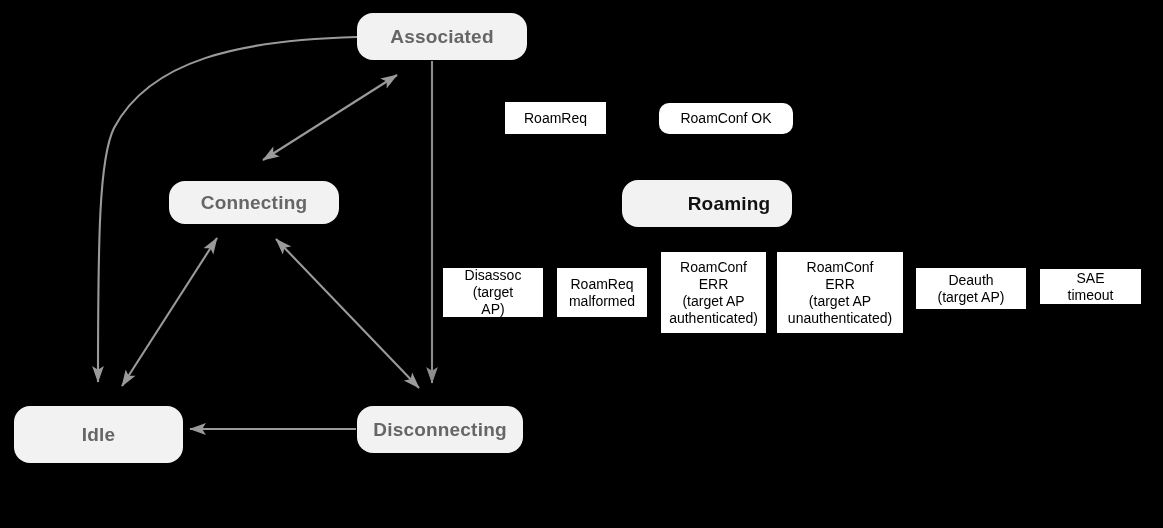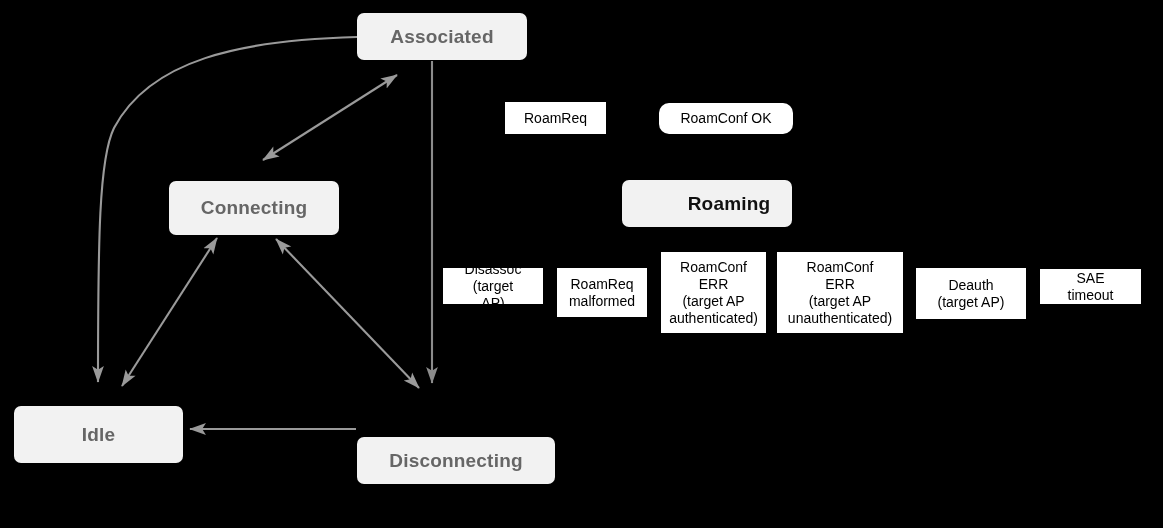--- a/index.html
+++ b/index.html
@@ -19,21 +19,21 @@
     position: absolute;
     left: 0;
     top: 0;
     width: 1163px;
     height: 528px;
     pointer-events: none;
   }
   .state-node {
     position: absolute;
     background: #f2f2f2;
-    border-radius: 7px;
+    border-radius: 16px;
     box-sizing: border-box;
     display: flex;
     align-items: center;
     justify-content: center;
     color: #666666;
     font-size: 19px;
     font-weight: bold;
     letter-spacing: 0.2px;
   }
   .state-node.dark-label {
@@ -83,47 +83,47 @@
 
     <path d="M432,61 L432,383" fill="none" stroke="#8c8c8c" stroke-width="2.1" marker-end="url(#ahd)"></path>
 
     <path d="M356,429 L190,429" fill="none" stroke="#9a9a9a" stroke-width="2.1" marker-end="url(#ah)"></path>
   </svg>
 
   <div id="states-layer">
       <div class="state-node" style="left: 357px; top: 13px; width: 170px; height: 47px;">
         <span>Associated</span>
       </div>
-      <div class="state-node" style="left: 169px; top: 181px; width: 170px; height: 54px;">
+      <div class="state-node" style="left: 169px; top: 181px; width: 170px; height: 43px;">
         <span>Connecting</span>
       </div>
       <div class="state-node dark-label" style="left: 622px; top: 180px; width: 170px; height: 47px; padding-left: 44px;">
         <span>Roaming</span>
       </div>
       <div class="state-node" style="left: 14px; top: 406px; width: 169px; height: 57px;">
         <span>Idle</span>
       </div>
-      <div class="state-node" style="left: 357px; top: 406px; width: 198px; height: 47px; margin-top: 31px;">
+      <div class="state-node" style="left: 357px; top: 406px; width: 166px; height: 47px;">
         <span>Disconnecting</span>
       </div>
     </div>
 
   <div id="messages-layer">
       <div class="msg-box" style="left: 505px; top: 102px; width: 101px; height: 32px;">RoamReq</div>
       <div class="msg-box" style="left: 659px; top: 103px; width: 134px; height: 31px; border-radius: 10px;">RoamConf OK</div>
-      <div class="msg-box" style="left: 443px; top: 268px; width: 100px; height: 36px;">Disassoc
+      <div class="msg-box" style="left: 443px; top: 268px; width: 100px; height: 49px;">Disassoc
 (target AP)</div>
       <div class="msg-box" style="left: 557px; top: 268px; width: 90px; height: 49px;">RoamReq
 malformed</div>
       <div class="msg-box" style="left: 661px; top: 252px; width: 105px; height: 81px;">RoamConf
 ERR
 (target AP
 authenticated)</div>
       <div class="msg-box" style="left: 777px; top: 252px; width: 126px; height: 81px;">RoamConf
 ERR
 (target AP
 unauthenticated)</div>
-      <div class="msg-box" style="left: 916px; top: 268px; width: 110px; height: 51px;">Deauth
+      <div class="msg-box" style="left: 916px; top: 268px; width: 110px; height: 41px;">Deauth
 (target AP)</div>
       <div class="msg-box" style="left: 1040px; top: 269px; width: 101px; height: 35px;">SAE timeout</div>
     </div>
 
 </div>
 
 </body></html>

